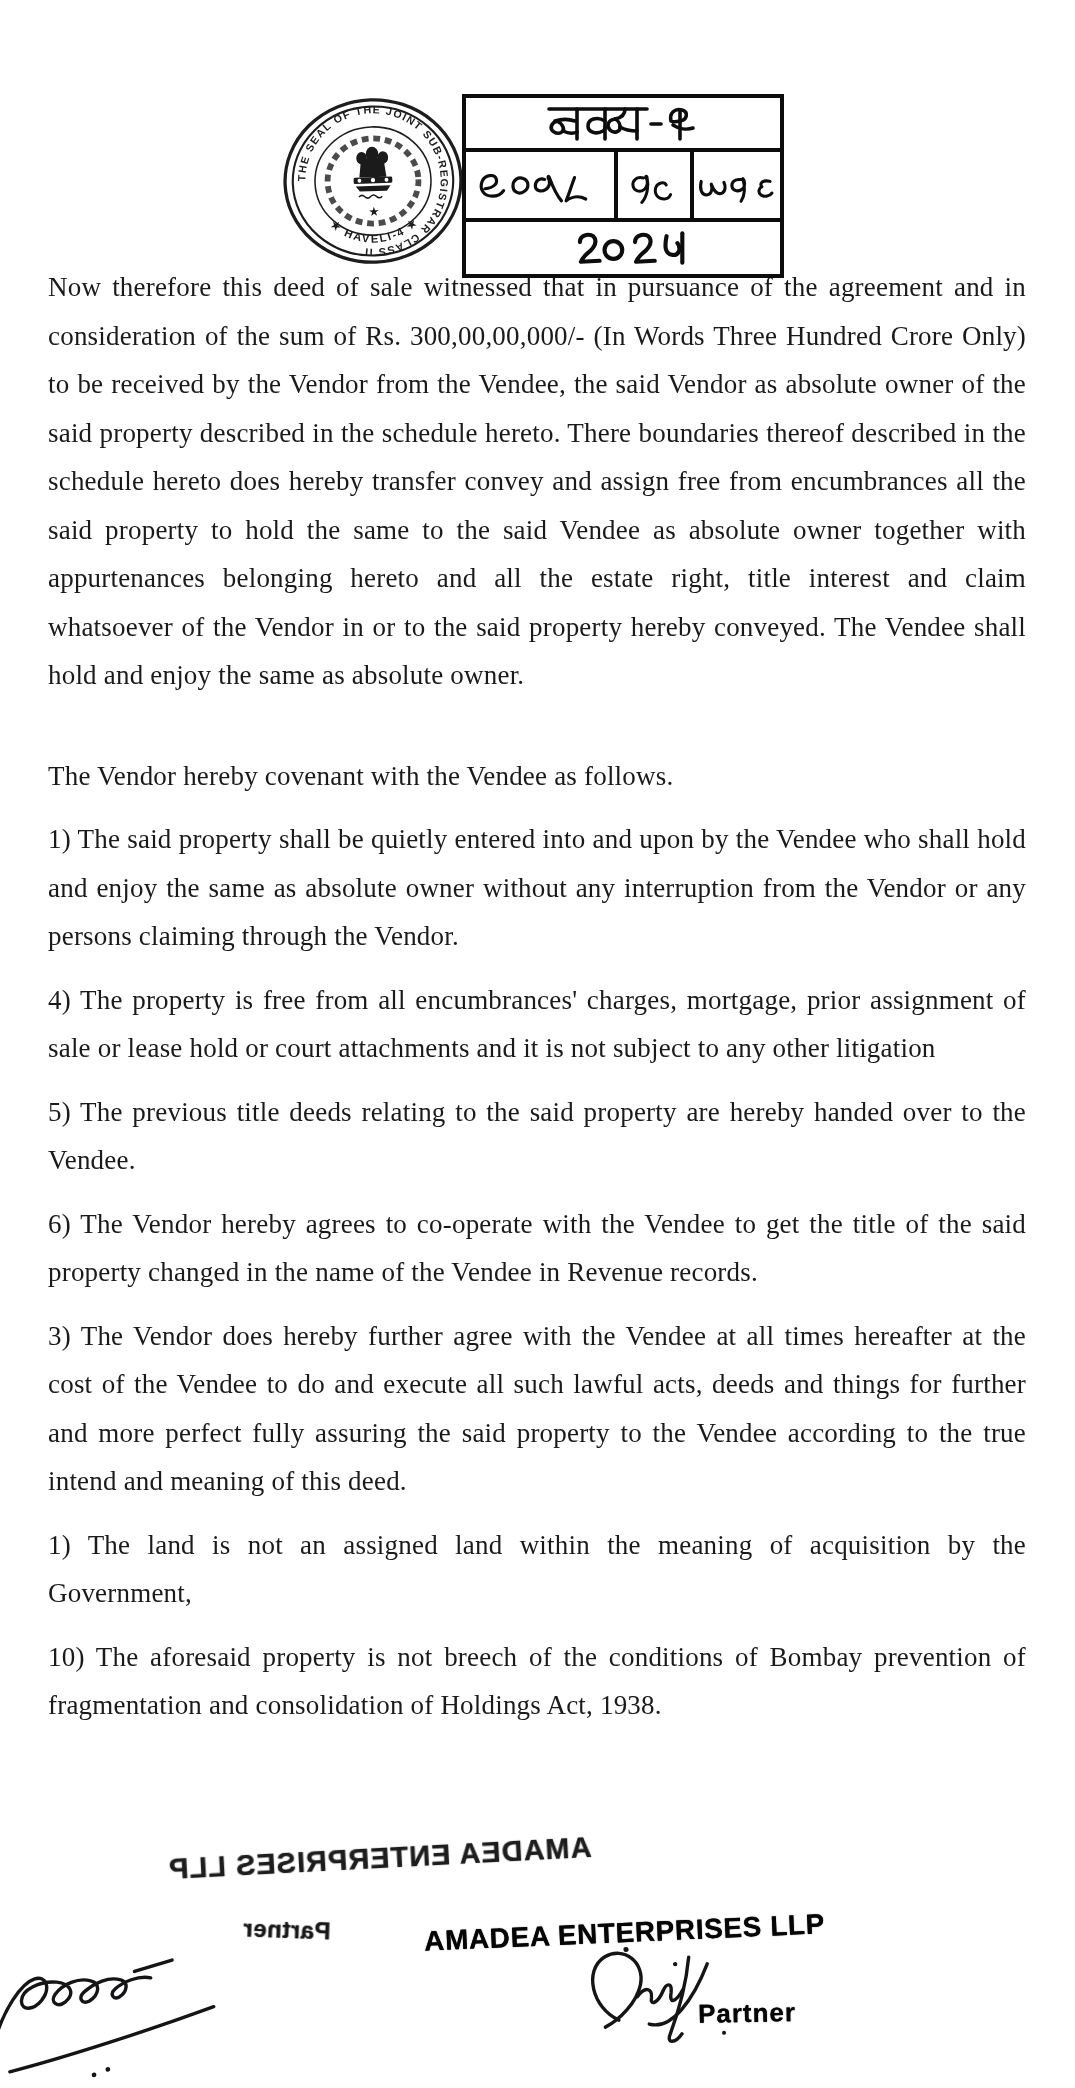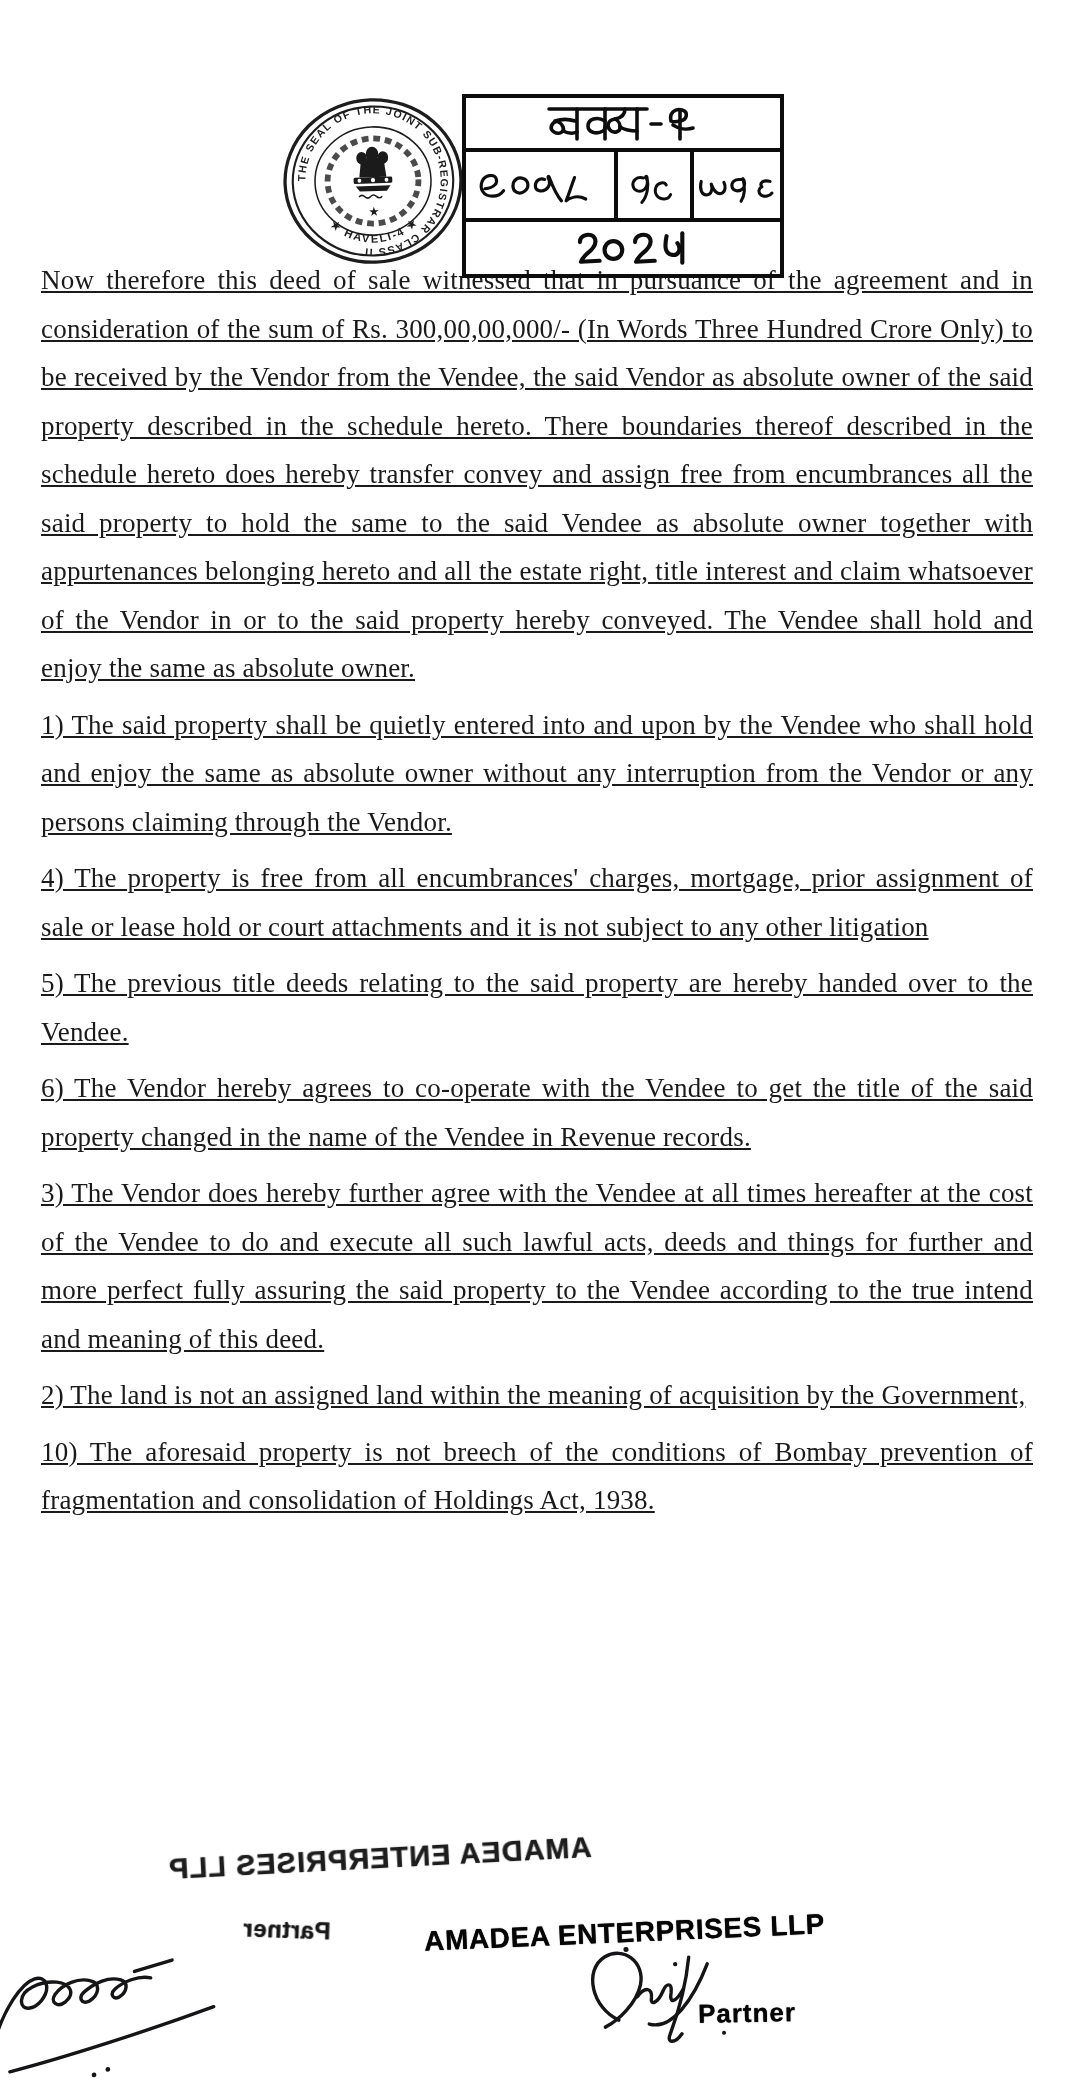--- a/index.html
+++ b/index.html
@@ -10,21 +10,21 @@
     overflow:hidden;
     font-family:"Liberation Serif", serif;
     color:#181818;
   }
   
   .body-text{
     position:absolute;left:33px;top:248px;width:1008px;
     font-size:27px;line-height:48.5px;text-align:justify;
     color:#1a1a1a;letter-spacing:.2px;
   }
-  .para{margin:8px;text-decoration:underline;}
+  .para{margin:15px;}
   .intro-gap{margin-top:52px;}
   
   .seal{
     position:absolute;left:275px;top:94px;width:196px;height:174px;
     opacity:.93;transform:rotate(-2deg);
   }
   
   .stampbox{
     position:absolute;left:462px;top:94px;width:322px;height:184px;
     border:4px solid #0c0c0c;box-sizing:border-box;
@@ -68,26 +68,27 @@
   
   .sr{position:absolute;width:1px;height:1px;overflow:hidden;clip:rect(0 0 0 0);white-space:nowrap;}
 </style>
 </head>
 <body>
 
 <div class="page">
 
   <div class="body-text">
     <p class="para">Now therefore this deed of sale witnessed that in pursuance of the agreement and in consideration of the sum of Rs. 300,00,00,000/- (In Words Three Hundred Crore Only) to be received by the Vendor from the Vendee, the said Vendor as absolute owner of the said property described in the schedule hereto. There boundaries thereof described in the schedule hereto does hereby transfer convey and assign free from encumbrances all the said property to hold the same to the said Vendee as absolute owner together with appurtenances belonging hereto and all the estate right, title interest and claim whatsoever of the Vendor in or to the said property hereby conveyed. The Vendee shall hold and enjoy the same as absolute owner.</p>
+    <p class="para intro-gap">The Vendor hereby covenant with the Vendee as follows.</p>
     <p class="para">1) The said property shall be quietly entered into and upon by the Vendee who shall hold and enjoy the same as absolute owner without any interruption from the Vendor or any persons claiming through the Vendor.</p>
     <p class="para">4) The property is free from all encumbrances' charges, mortgage, prior assignment of sale or lease hold or court attachments and it is not subject to any other litigation</p>
     <p class="para">5) The previous title deeds relating to the said property are hereby handed over to the Vendee.</p>
     <p class="para">6) The Vendor hereby agrees to co-operate with the Vendee to get the title of the said property changed in the name of the Vendee in Revenue records.</p>
     <p class="para">3) The Vendor does hereby further agree with the Vendee at all times hereafter at the cost of the Vendee to do and execute all such lawful acts, deeds and things for further and more perfect fully assuring the said property to the Vendee according to the true intend and meaning of this deed.</p>
-    <p class="para">2) The land is not an assigned land within the meaning of acquisition by the Government,</p>
+    <p class="para">1) The land is not an assigned land within the meaning of acquisition by the Government,</p>
     <p class="para">10) The aforesaid property is not breech of the conditions of Bombay prevention of fragmentation and consolidation of Holdings Act, 1938.</p>
   </div>
 
   <svg class="seal" viewBox="0 0 200 180" xmlns="http://www.w3.org/2000/svg">
     <ellipse cx="100" cy="90" rx="91" ry="84" fill="none" stroke="#0c0c0c" stroke-width="3.4"></ellipse>
     <ellipse cx="100" cy="90" rx="83" ry="77" fill="none" stroke="#0c0c0c" stroke-width="2.2"></ellipse>
     <ellipse cx="100" cy="90" rx="60" ry="56" fill="none" stroke="#0c0c0c" stroke-width="1.6"></ellipse>
     <defs>
       <path id="arcRing" d="M 30 90 A 70 70 0 1 1 170 90 A 70 70 0 1 1 30 90" fill="none"></path>
       <path id="arcBottom" d="M 40 112 A 64 64 0 0 0 160 112" fill="none"></path>

